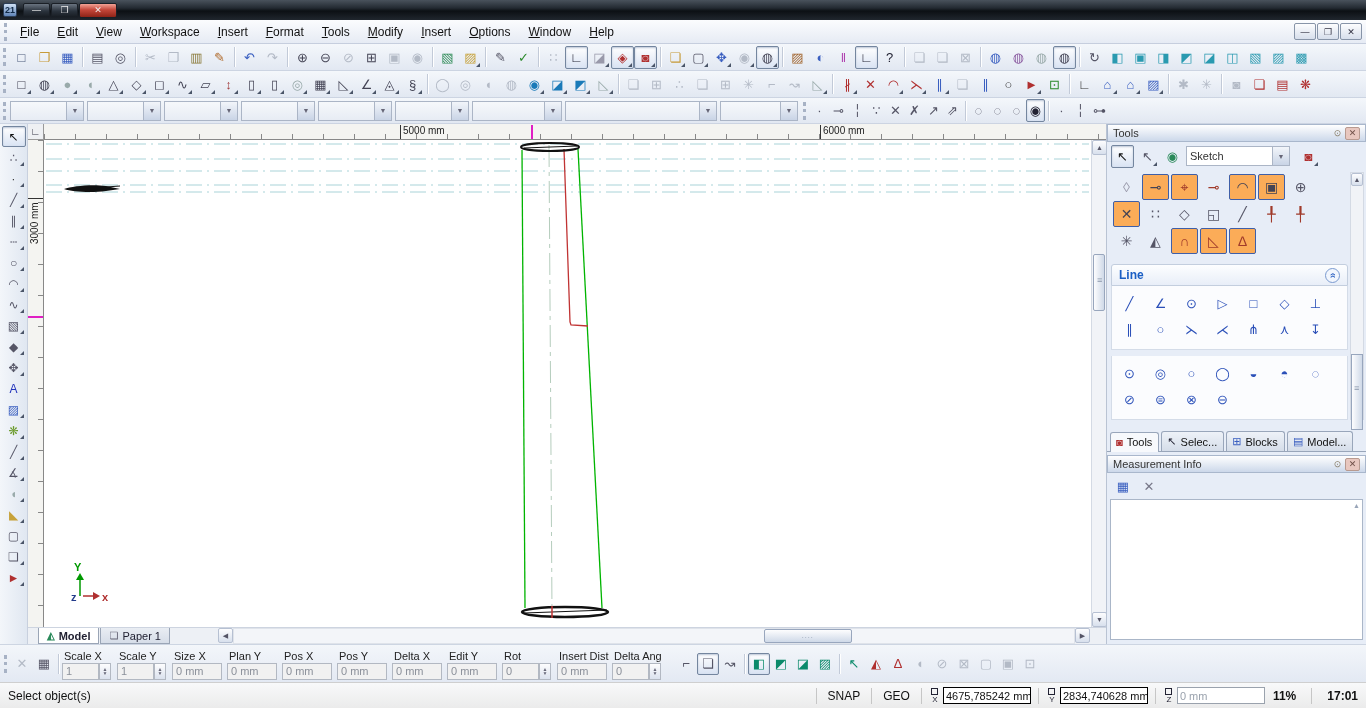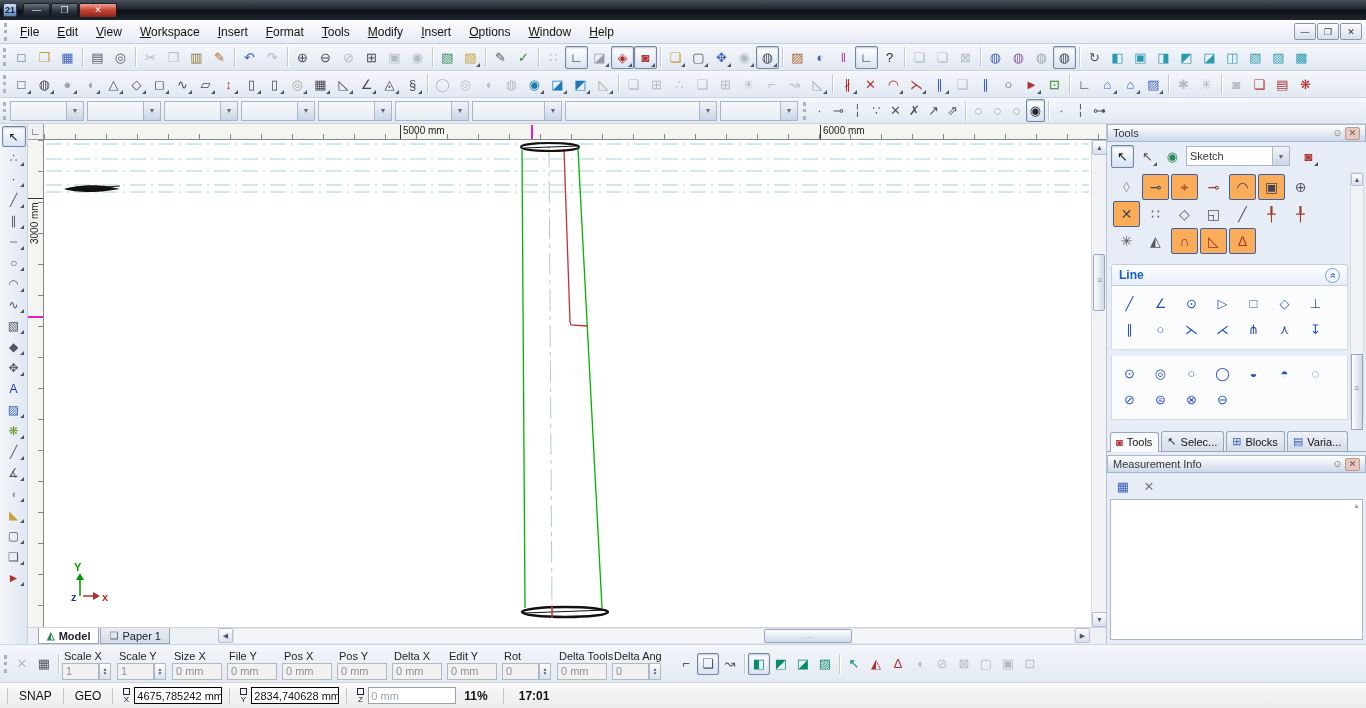--- a/index.html
+++ b/index.html
@@ -1011,21 +1011,21 @@
         <div class="pal-tab" style="color: rgb(34, 34, 51);">
           <span class="ticon">↖</span>
           <span style="color:#111">Selec...</span>
         </div>
         <div class="pal-tab" style="color: rgb(58, 95, 192);">
           <span class="ticon">⊞</span>
           <span style="color:#111">Blocks</span>
         </div>
         <div class="pal-tab" style="color: rgb(58, 95, 192);">
           <span class="ticon">▤</span>
-          <span style="color:#111">Varia...</span>
+          <span style="color:#111">Model...</span>
         </div>
       </div>
     <div class="measure">
       <div class="pal-title">
         <span class="pt-label">Measurement Info</span>
         <span class="pt-ico">⊙</span>
         <span class="pt-ico close">✕</span>
       </div>
       <div class="meas-toolbar">
 
@@ -1075,21 +1075,21 @@
 
       <div class="fld">
         <span class="flabel">Size X</span>
         <span class="fbox">
           <span class="fval">0 mm</span>
 
         </span>
       </div>
 
       <div class="fld">
-        <span class="flabel">File Y</span>
+        <span class="flabel">Plan Y</span>
         <span class="fbox">
           <span class="fval">0 mm</span>
 
         </span>
       </div>
 
       <div class="fld">
         <span class="flabel">Pos X</span>
         <span class="fbox">
           <span class="fval">0 mm</span>
@@ -1123,21 +1123,21 @@
 
       <div class="fld spin">
         <span class="flabel">Rot</span>
         <span class="fbox">
           <span class="fval">0</span>
           <span class="spinner">▲<br>▼</span>
         </span>
       </div>
 
       <div class="fld">
-        <span class="flabel">Delta Tools</span>
+        <span class="flabel">Insert Dist</span>
         <span class="fbox">
           <span class="fval">0 mm</span>
 
         </span>
       </div>
 
       <div class="fld spin">
         <span class="flabel">Delta Ang</span>
         <span class="fbox">
           <span class="fval">0</span>
@@ -1198,20 +1198,21 @@
       <div class="tbtn dis">
         <span class="glyph">▣</span>
       </div>
       <div class="tbtn dis">
         <span class="glyph">⊡</span>
       </div>
     </div>
 </div>
 
 <div class="statusbar">
+  <div class="sb-msg">Select object(s)</div>
   <div class="sb-sep"></div>
   <div class="sb-toggle">SNAP</div>
   <div class="sb-sep"></div>
   <div class="sb-toggle">GEO</div>
   <div class="sb-sep"></div>
   <span class="ci">
       <span>X</span>
     </span>
   <div class="coord-box">4675,785242 mm</div>
   <div class="sb-sep"></div>

